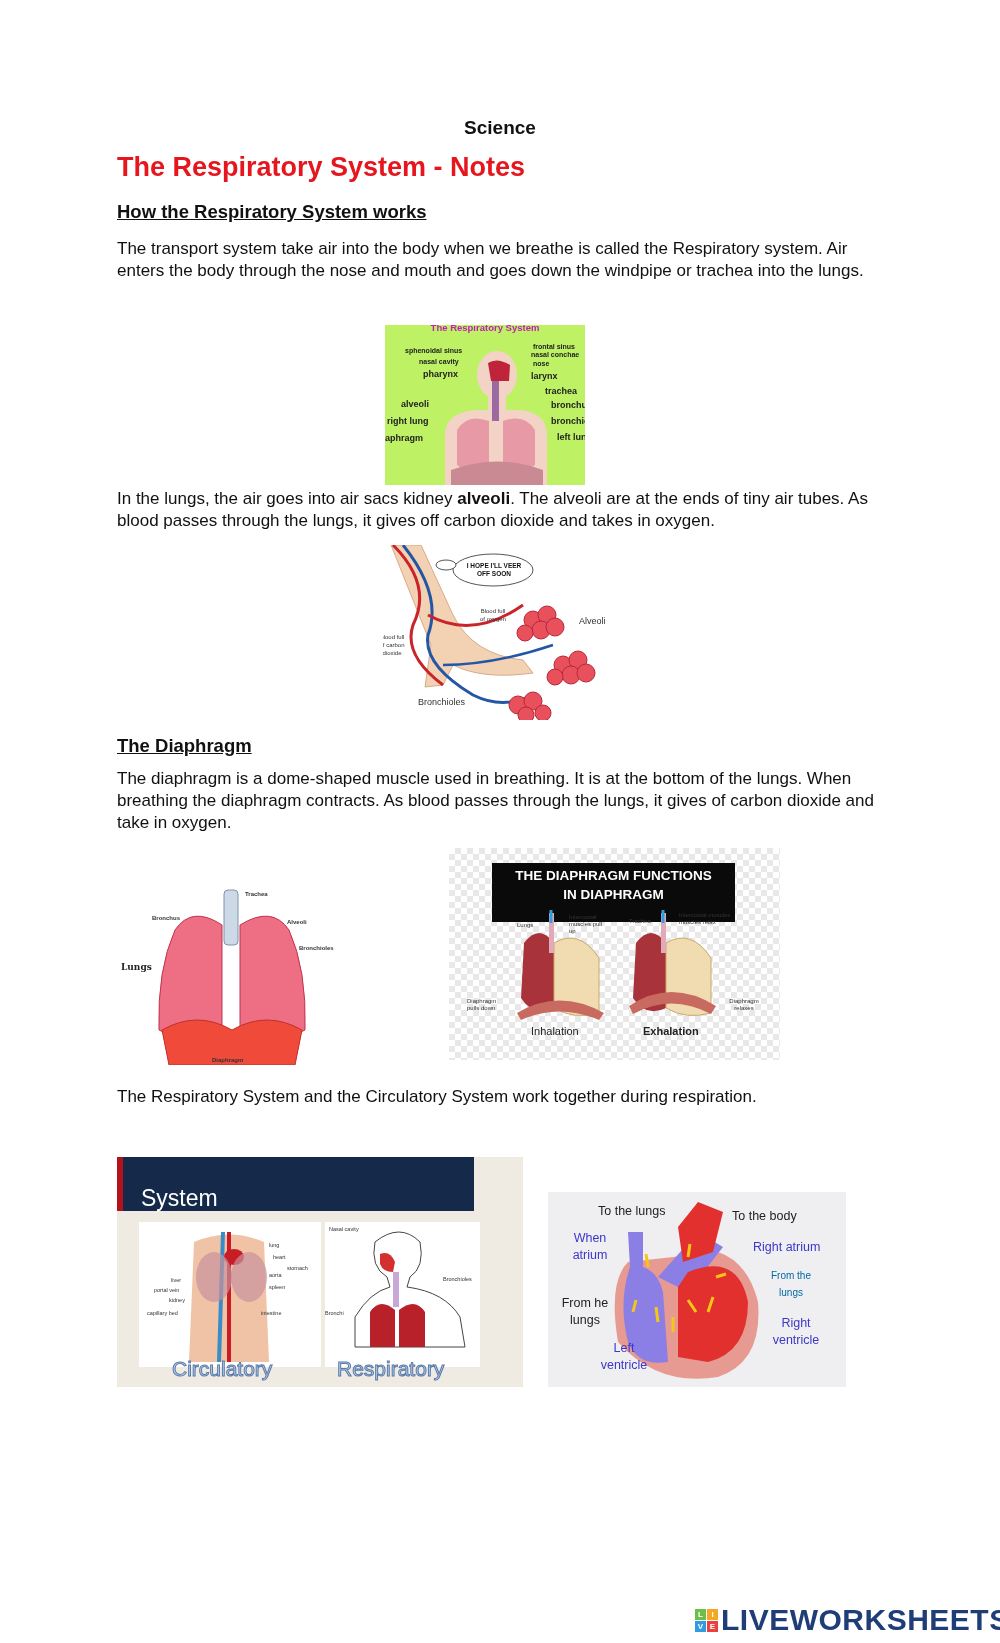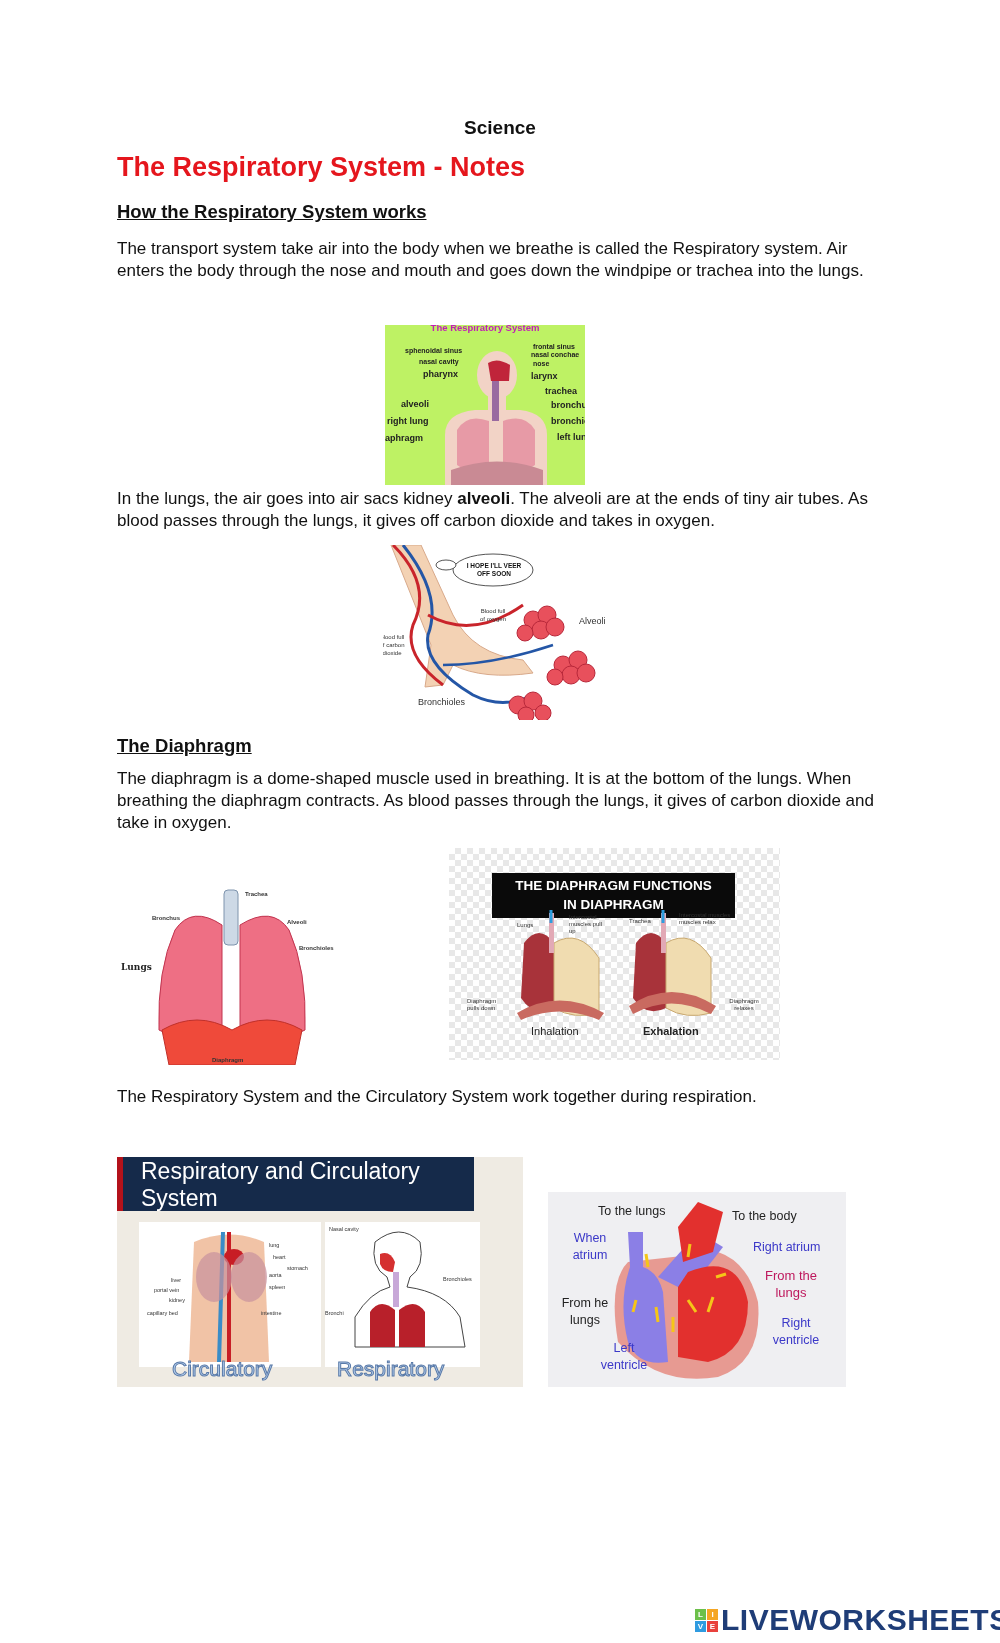--- a/index.html
+++ b/index.html
@@ -112,21 +112,21 @@
   </svg>
   <div class="cap" style="left:128px;top:11px;font-size:6px;font-weight:bold;color:#333;">Trachea</div>
   <div class="cap" style="left:35px;top:35px;font-size:6px;font-weight:bold;color:#333;">Bronchus</div>
   <div class="cap" style="left:170px;top:39px;font-size:6px;font-weight:bold;color:#333;">Alveoli</div>
   <div class="cap" style="left:182px;top:65px;font-size:6px;font-weight:bold;color:#333;">Bronchioles</div>
   <div class="cap" style="left:4px;top:82px;font-size:9px;font-weight:bold;font-family:'DejaVu Serif', serif;color:#222;">Lungs</div>
   <div class="cap" style="left:95px;top:177px;font-size:6px;font-weight:bold;color:#333;">Diaphragm</div>
 </div>
 
 <div class="fig checker" style="left:449px;top:848px;width:331px;height:212px;">
-  <div style="position:absolute;left:43px;top:25px;width:243px;height:45px;background:#0a0a0a;">
+  <div style="position:absolute;left:43px;top:15px;width:243px;height:59px;background:#0a0a0a;">
     <div class="cap" style="left:0;width:243px;top:5px;text-align:center;color:#fff;font-size:13.5px;font-weight:bold;">THE DIAPHRAGM FUNCTIONS</div>
     <div class="cap" style="left:0;width:243px;top:24px;text-align:center;color:#fff;font-size:13.5px;font-weight:bold;">IN DIAPHRAGM</div>
   </div>
   <svg width="331" height="212" viewBox="0 0 331 212" style="position:absolute;left:0;top:0;">
     <g>
       <path d="M75 95 Q90 75 105 95 L105 160 Q85 170 72 150 Z" fill="#a8333a"></path>
       <path d="M105 95 Q130 80 150 110 L150 165 Q125 172 105 160 Z" fill="#f0dcb0" stroke="#c8a870"></path>
       <path d="M68 165 Q110 140 155 165 L150 172 Q110 155 72 172 Z" fill="#c96a60"></path>
       <rect x="100" y="65" width="5" height="40" fill="#e2a9b6"></rect>
       <path d="M102 62 L102 75" stroke="#2d9ee0" stroke-width="3"></path>
@@ -147,21 +147,20 @@
   <div class="cap" style="left:278px;top:150px;font-size:6px;color:#333;width:34px;white-space:normal;line-height:7px;text-align:center;">Diaphragm relaxes</div>
   <div class="cap" style="left:82px;top:177px;font-size:11px;font-weight:normal;color:#222;">Inhalation</div>
   <div class="cap" style="left:194px;top:177px;font-size:11px;font-weight:bold;color:#222;">Exhalation</div>
 </div>
 
 <div class="abs para" style="top:1086px;">The Respiratory System and the Circulatory System work together during respiration.</div>
 
 <div class="fig" style="left:117px;top:1157px;width:406px;height:230px;background:#efebe3;">
   <div style="position:absolute;left:0;top:0;width:6px;height:54px;background:#b3121b;"></div>
   <div style="position:absolute;left:6px;top:0;width:351px;height:54px;background:#152a4a;">
-    <div class="cap" style="left:18px;top:1px;font-size:23px;color:#fff;">Respiratory and Circulatory</div>
     <div class="cap" style="left:18px;top:28px;font-size:23px;color:#fff;">System</div>
   </div>
   <div style="position:absolute;left:22px;top:65px;width:182px;height:145px;background:#fff;">
     <svg width="182" height="145" viewBox="0 0 182 145">
       <path d="M55 20 Q90 5 125 20 L130 140 L50 140 Z" fill="#f1c3a6"></path>
       <path d="M90 10 L90 140" stroke="#c81d25" stroke-width="4"></path>
       <path d="M84 10 L80 140" stroke="#3a8cc7" stroke-width="4"></path>
       <ellipse cx="95" cy="35" rx="10" ry="8" fill="#c81d25"></ellipse>
       <ellipse cx="75" cy="55" rx="18" ry="25" fill="#c8929e" opacity="0.7"></ellipse>
       <ellipse cx="110" cy="55" rx="18" ry="25" fill="#c8929e" opacity="0.7"></ellipse>
@@ -208,21 +207,21 @@
         <path d="M160 120 L165 105"></path>
         <path d="M168 85 L178 82"></path>
       <path d="M140 65 L142 52"></path>
         <path d="M85 120 L88 108"></path>
     </g>
   </svg>
   <div class="cap" style="left:50px;top:12px;font-size:12.5px;color:#222;">To the lungs</div>
   <div class="cap" style="left:184px;top:17px;font-size:12.5px;color:#222;">To the body</div>
   <div class="cap" style="left:22px;top:38px;font-size:12.5px;color:#3b38c8;width:40px;white-space:normal;line-height:17px;text-align:center;">When atrium</div>
   <div class="cap" style="left:205px;top:48px;font-size:12.5px;color:#3b38c8;">Right atrium</div>
-  <div class="cap" style="left:212px;top:75px;font-size:13px;color:#be185d;width:62px;white-space:normal;line-height:17px;text-align:center;">From the lungs</div>
+  <div class="cap" style="left:212px;top:75px;font-size:10px;color:#0369a1;width:62px;white-space:normal;line-height:17px;text-align:center;">From the lungs</div>
   <div class="cap" style="left:8px;top:103px;font-size:12.5px;color:#222;width:58px;white-space:normal;line-height:17px;text-align:center;">From he lungs</div>
   <div class="cap" style="left:218px;top:123px;font-size:12.5px;color:#3b38c8;width:60px;white-space:normal;line-height:17px;text-align:center;">Right ventricle</div>
   <div class="cap" style="left:46px;top:148px;font-size:12.5px;color:#3b38c8;width:60px;white-space:normal;line-height:17px;text-align:center;">Left ventricle</div>
 </div>
 
 <div class="abs logo">
   <div class="logo-tiles">
     <span style="background:#6cc04a;">L</span>
     <span style="background:#f5a623;">I</span>
     <span style="background:#2f9be0;">V</span>

